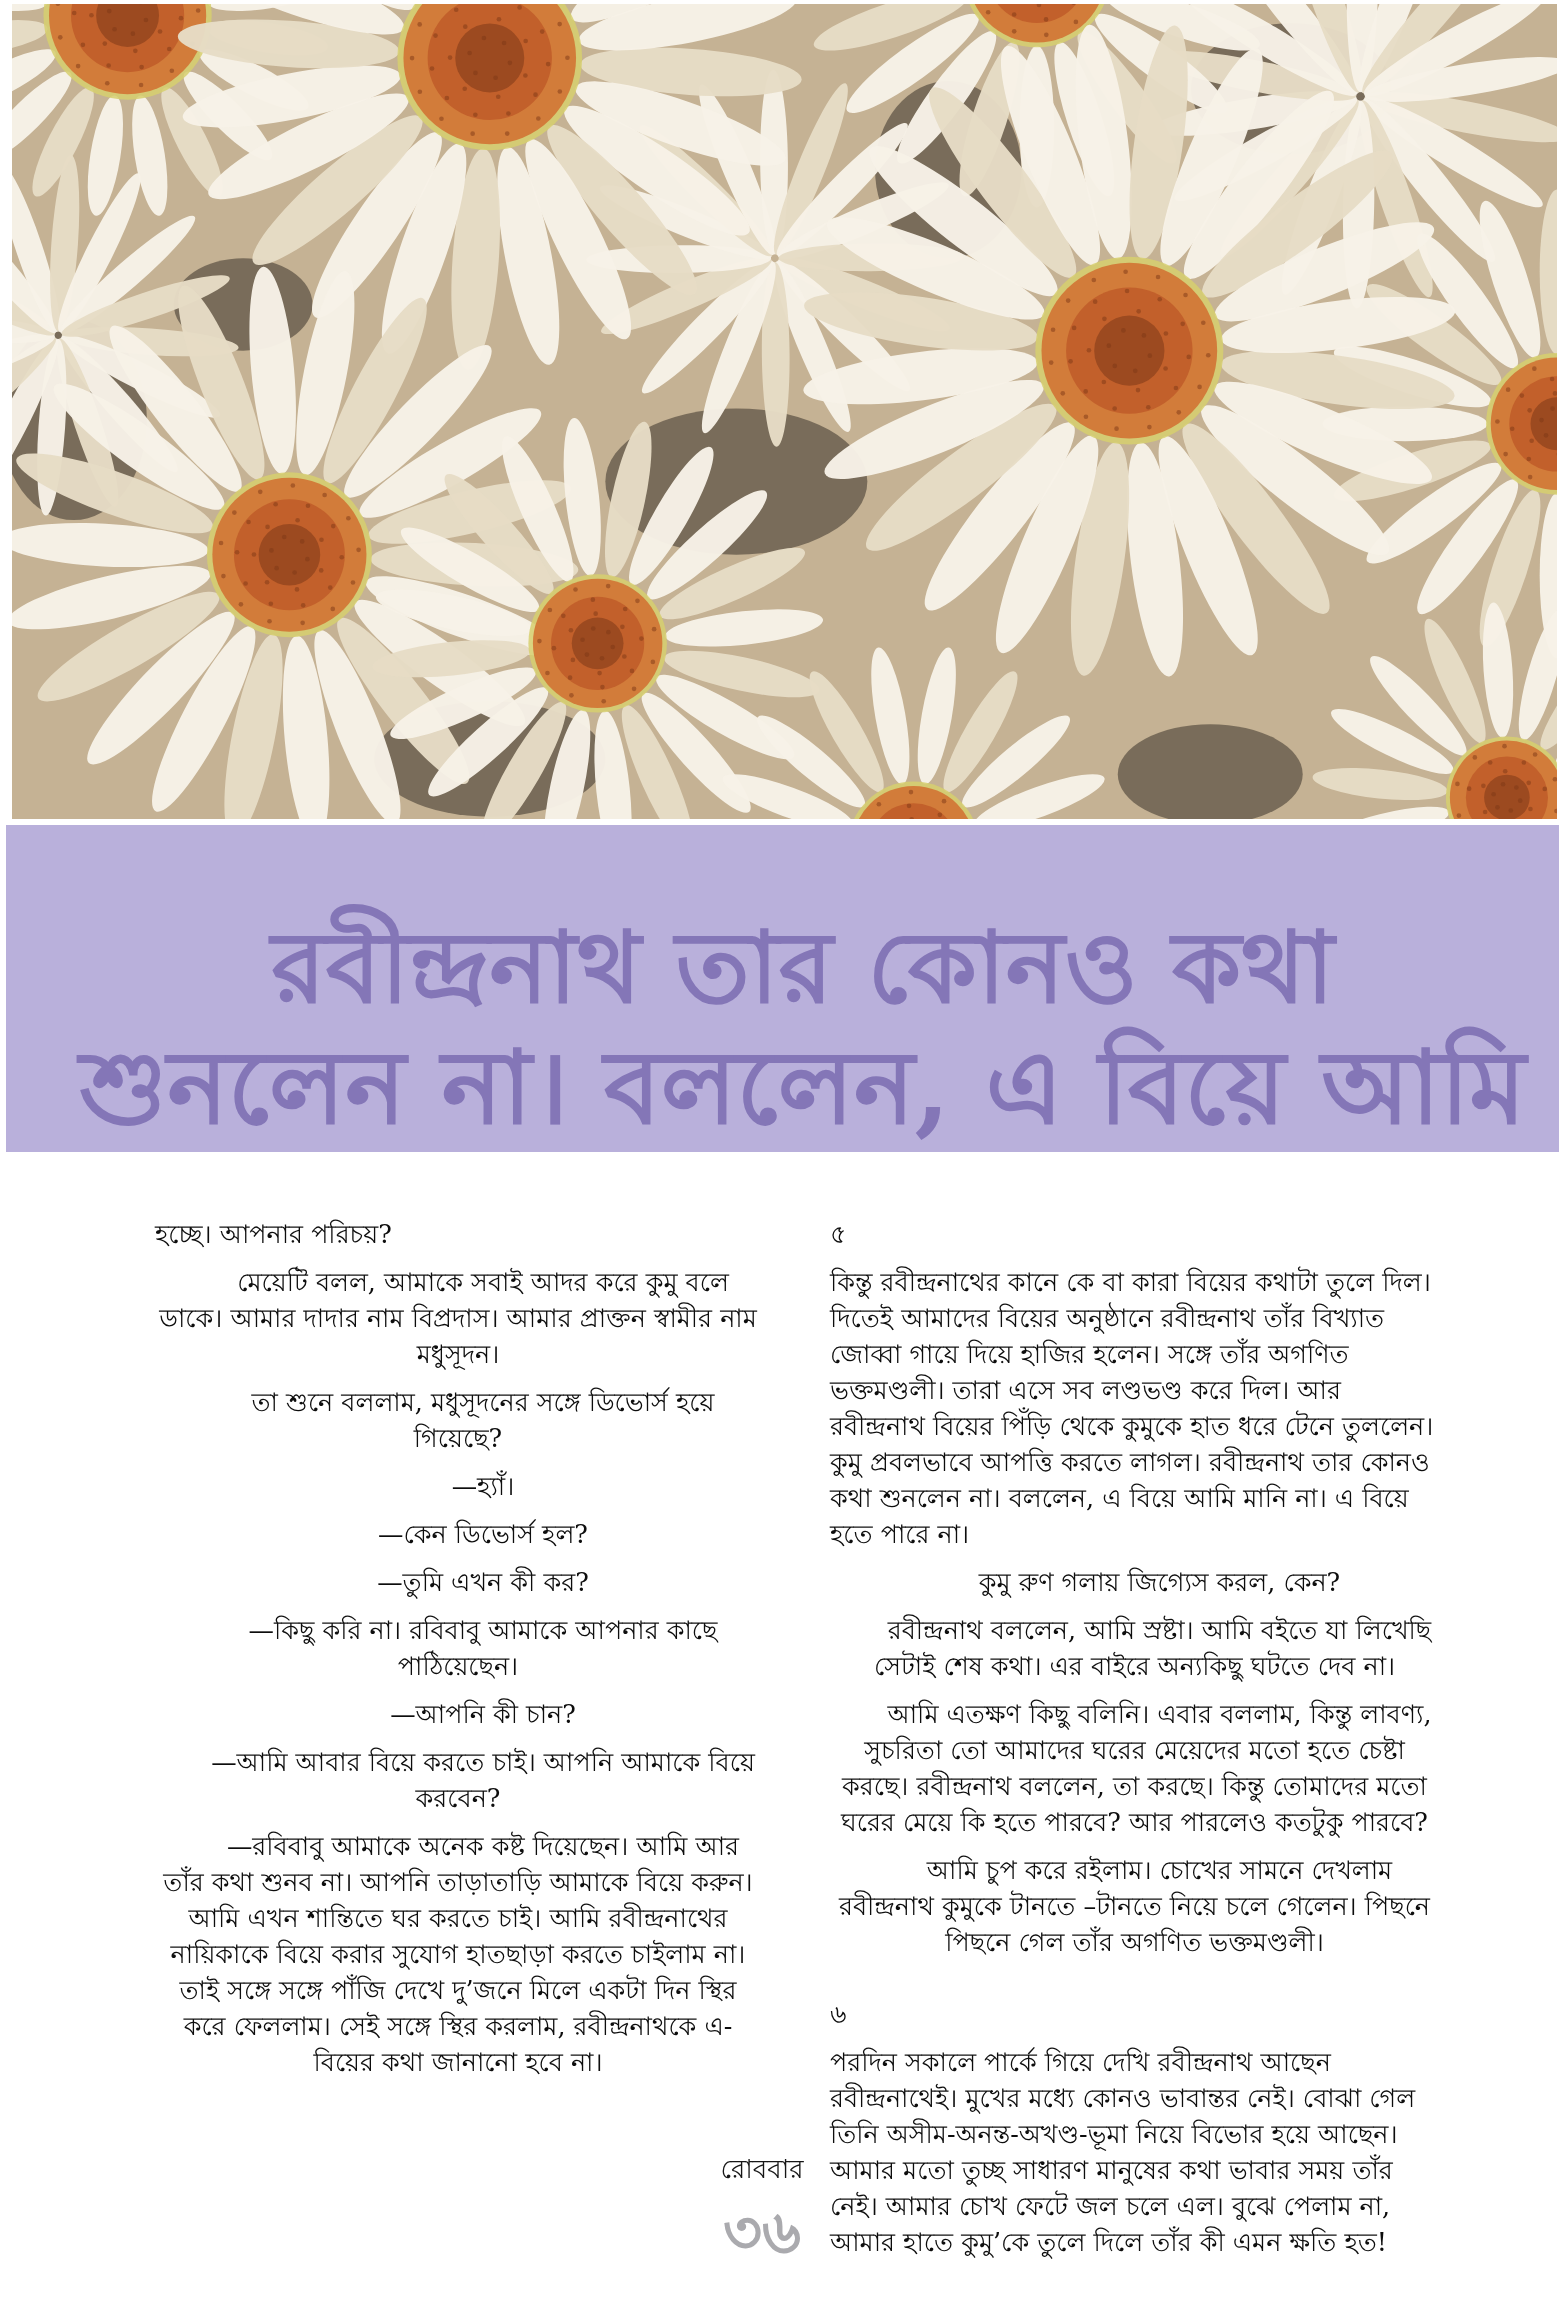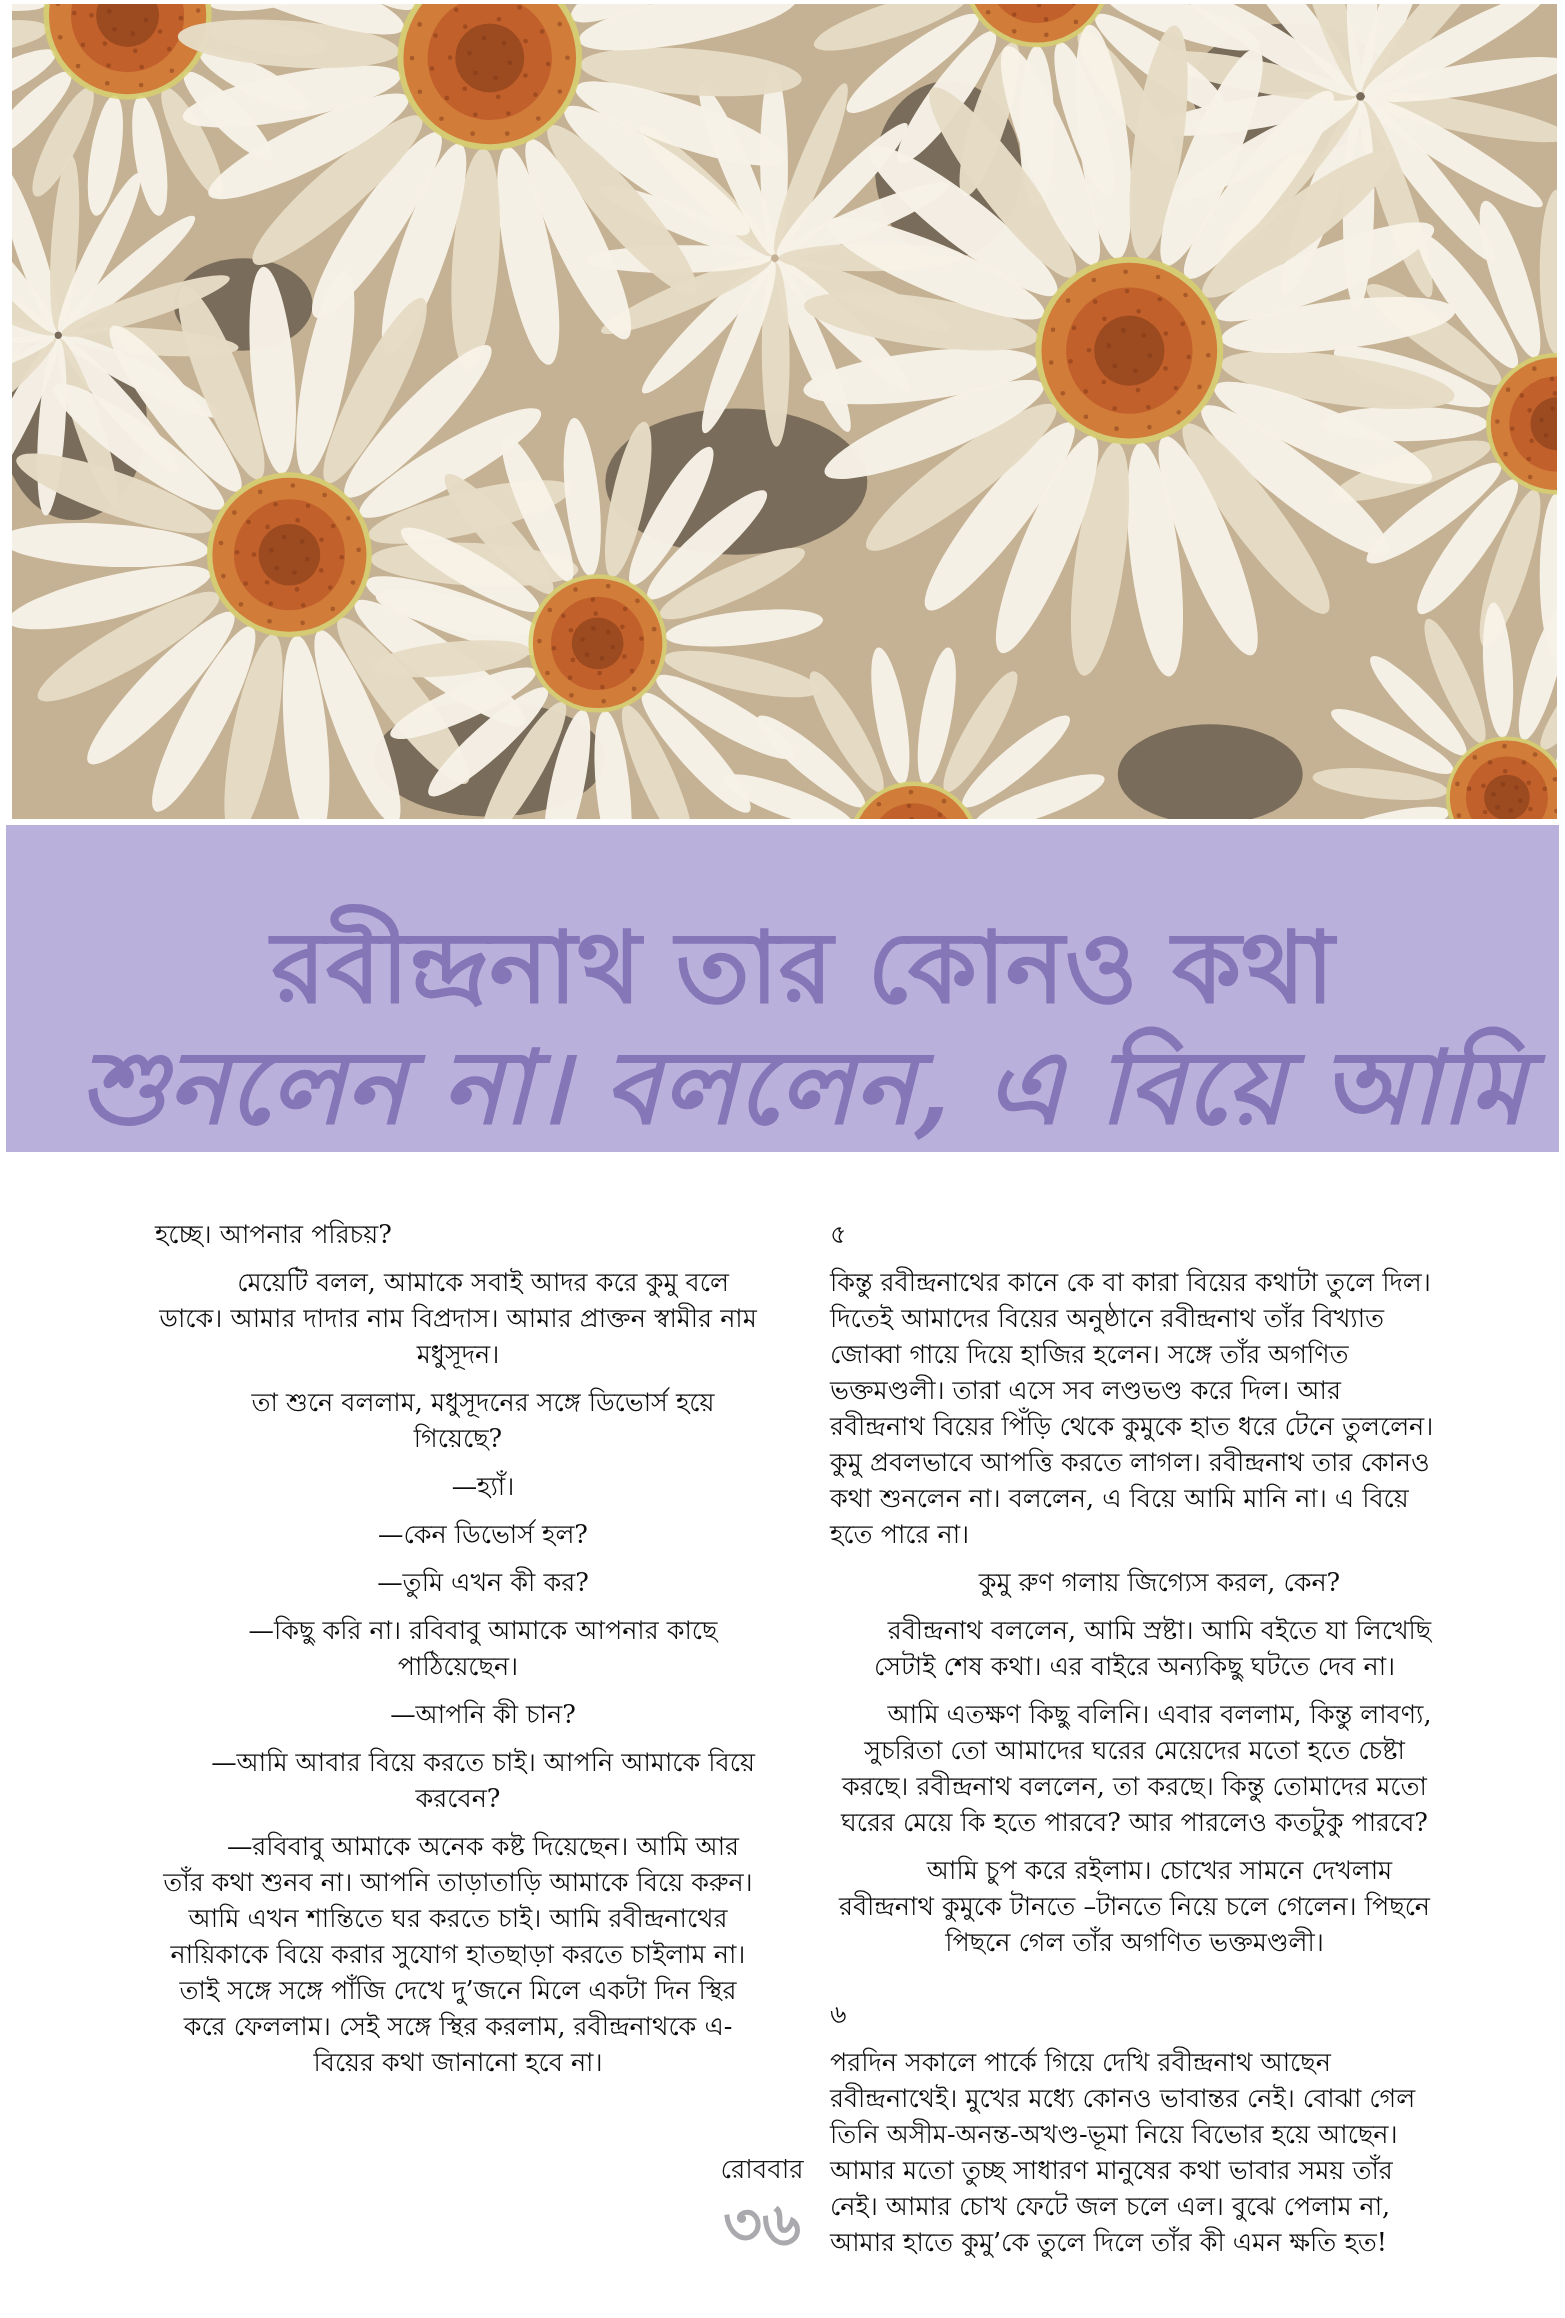--- a/index.html
+++ b/index.html
@@ -26,21 +26,21 @@
   .col{position:absolute;top:1204px;font-size:25.4px;line-height:36px;color:#0d0d0d;}
   .col-left{left:143px;width:630px;}
   .col-right{left:818px;width:633px;}
   .para{margin:12px;padding:0;}
   .p-indent{text-indent:50px;text-align:center;}
   .p-section{text-indent:0;}
   .p-gap{margin-top:36px;}
 
   .footer{position:absolute;left:0;top:2154px;width:1524px;text-align:center;}
   .footer-name{font-size:26px;line-height:31px;color:#161616;}
-  .footer-page{font-size:60px;line-height:63px;margin-top:8px;font-weight:bold;}
+  .footer-page{font-size:60px;line-height:63px;margin-top:16px;font-weight:bold;}
 </style>
 </head>
 <body>
 
 <div class="page">
 
   <div class="hero">
     <svg id="hero-svg" viewBox="0 0 2005 1058" preserveAspectRatio="none">
         <rect x="0" y="0" width="2005" height="1058" fill="#c5b294"></rect>
         <ellipse cx="940" cy="620" rx="170" ry="95" fill="#3a332a" opacity="0.55"></ellipse>
@@ -623,21 +623,21 @@
         <circle cx="1944.9905906726788" cy="1047.0444009791418" r="3" fill="#7e3716" opacity="0.5"></circle>
         <circle cx="1927.7344110961142" cy="1042.8441787920005" r="3" fill="#7e3716" opacity="0.5"></circle>
         <circle cx="1922.7438204234354" cy="1025.7997778128586" r="3" fill="#7e3716" opacity="0.5"></circle>
         <circle cx="1935.0094093273212" cy="1012.9555990208581" r="3" fill="#7e3716" opacity="0.5"></circle>
         <circle cx="1952.2655889038858" cy="1017.1558212079996" r="3" fill="#7e3716" opacity="0.5"></circle>
       </svg>
   </div>
 
   <div class="banner" id="banner" style="background: rgb(185, 176, 219); padding-left: 40px;">
     <div class="banner-line l1" style="color: rgb(132, 118, 183);">রবীন্দ্রনাথ তার কোনও কথা</div>
-    <div class="banner-line l2" style="color: rgb(132, 118, 183); font-style: italic;">শুনলেন না। বললেন, এ বিয়ে আমি</div>
+    <div class="banner-line l2" style="color: rgb(132, 118, 183);">শুনলেন না। বললেন, এ বিয়ে আমি</div>
   </div>
 
   <div class="col col-left" style="color: rgb(13, 13, 13);">
       <p class="para p-flush">হচ্ছে। আপনার পরিচয়?</p>
       <p class="para p-indent">মেয়েটি বলল, আমাকে সবাই আদর করে কুমু বলে ডাকে। আমার দাদার নাম বিপ্রদাস। আমার প্রাক্তন স্বামীর নাম মধুসূদন।</p>
       <p class="para p-indent">তা শুনে বললাম, মধুসূদনের সঙ্গে ডিভোর্স হয়ে গিয়েছে?</p>
       <p class="para p-indent">—হ্যাঁ।</p>
       <p class="para p-indent">—কেন ডিভোর্স হল?</p>
       <p class="para p-indent">—তুমি এখন কী কর?</p>
       <p class="para p-indent">—কিছু করি না। রবিবাবু আমাকে আপনার কাছে পাঠিয়েছেন।</p>

